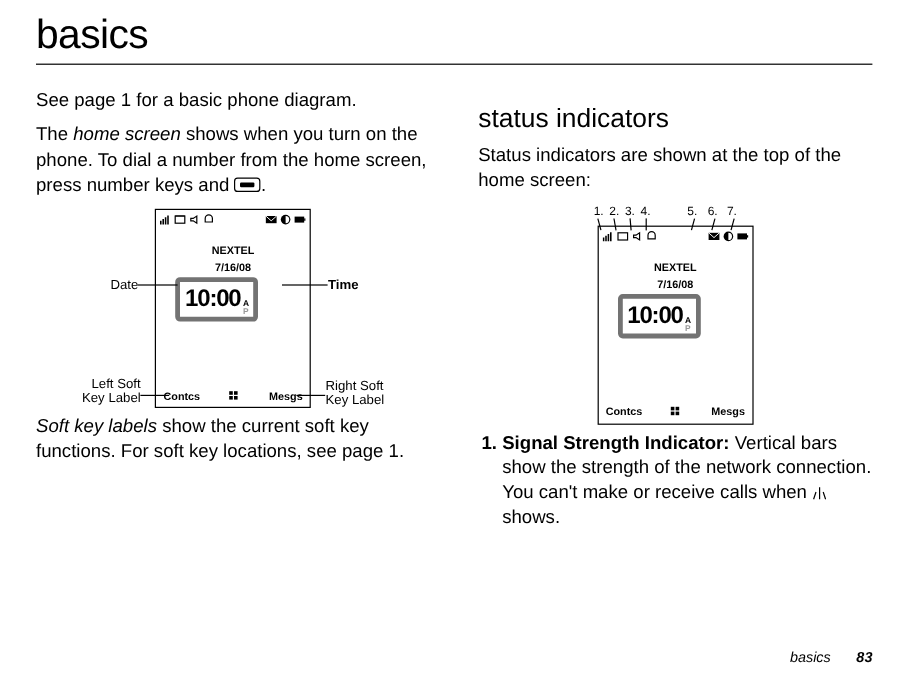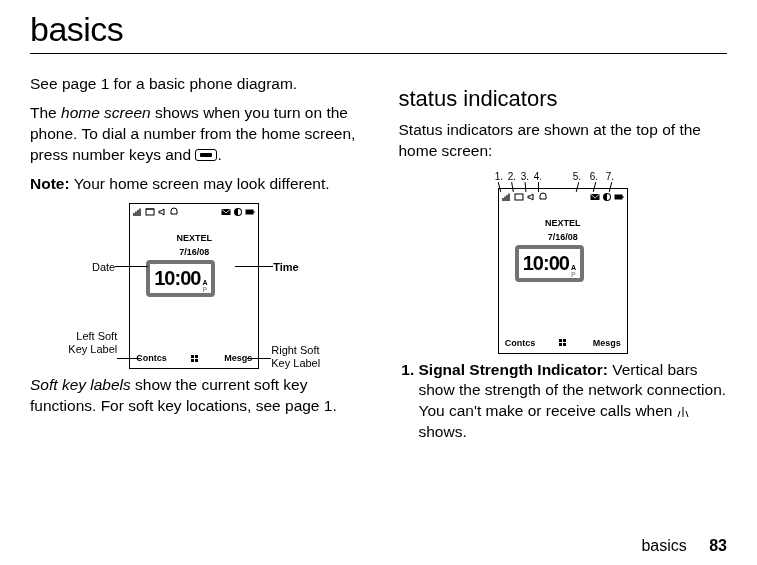--- a/index.html
+++ b/index.html
@@ -145,21 +145,21 @@
   }
 
   
   .callout {
     position: absolute;
     font-size: 11px;
     line-height: 1.1;
   }
   .co-date { left: -4px; top: 58px; text-align: right; width: 60px; }
   .co-time { right: -4px; top: 58px; width: 60px; font-weight: bold; }
-  .co-left { left: -12px; bottom: 14px; text-align: right; width: 70px; }
+  .co-left { left: -12px; bottom: 2px; text-align: right; width: 70px; }
   .co-right { right: -12px; bottom: 0; width: 70px; }
 
   .l-date-line { top: 63px; left: 56px; width: 33px; height: 1px; background:#000; position:absolute;}
   .l-time-line { top: 63px; right: 56px; width: 38px; height: 1px; background:#000; position:absolute;}
   .l-left-line { bottom: 10px; left: 58px; width: 24px; height: 1px; background:#000; position:absolute;}
   .l-right-line { bottom: 10px; right: 58px; width: 24px; height: 1px; background:#000; position:absolute;}
 
   
   .num-callouts {
     position: absolute;
@@ -181,44 +181,42 @@
     margin: 6px 0 0 0;
     padding: 0 0 0 20px;
   }
   ol.steps li { margin-bottom: 24px; }
   ol.steps li::marker { font-weight: bold; }
 
   .footer {
     position: absolute;
     bottom: 10px;
     right: 30px;
-    font-size: 16px;
+    font-size: 12px;
+    font-style: italic;
   }
   .footer .pg { font-weight: bold; margin-left: 18px; }
 </style>
 </head>
 <body>
 
 <div class="page">
   <h1 class="title">basics</h1>
   <hr class="rule">
 
   <div class="cols">
 
     <div class="col">
       <p>See page 1 for a basic phone diagram.</p>
 
 
       <p>
         <span>The </span><span class="italic">home screen</span><span> shows when you turn on the phone. To dial a number from the home screen, press number keys and </span><span class="btn-icon"></span><span>.</span>
       </p>
 
-      <p>
-        <span class="bold">Note:</span><span> Your home screen may look different.</span>
-      </p>
 
       <div class="phone-wrap">
         <div class="phone">
           <div class="statusbar">
             <div class="sb-left">
               <span class="mini-ico">
                   <svg viewBox="0 0 10 10">
                     <path d="M1 9V6M3 9V4.5M5 9V3M7 9V1.5" stroke="#000" stroke-width="1.3"></path>
                   </svg>
                 </span>

